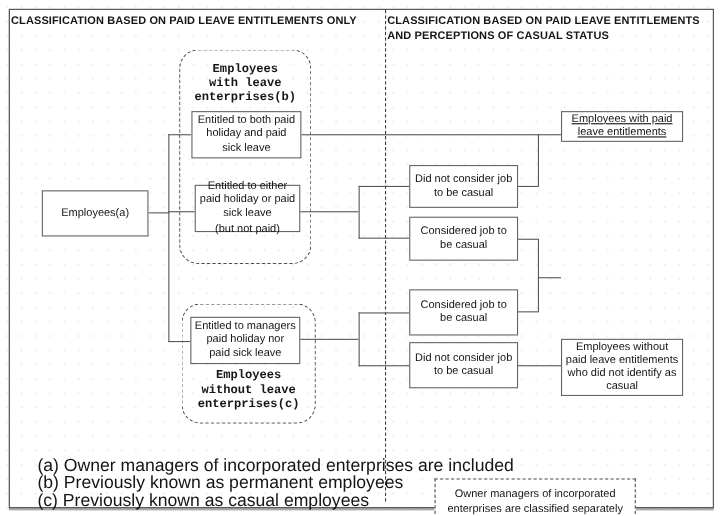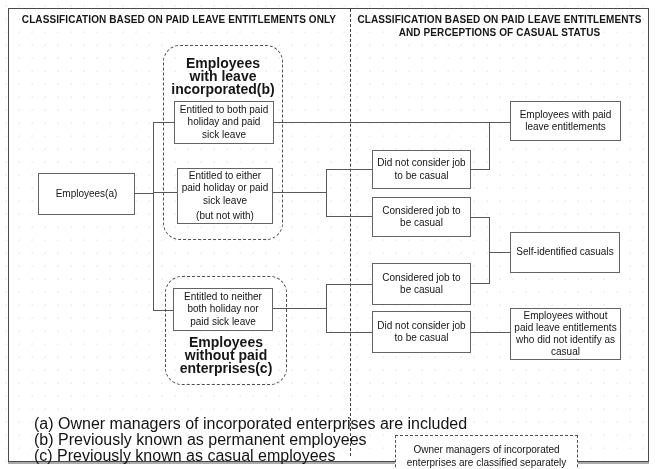--- a/index.html
+++ b/index.html
@@ -14,65 +14,65 @@
   .frame {
     position:absolute; left:8px; top:8px; width:639px; height:452px;
     border:1px solid #4a4a4a; background:transparent;
     box-shadow: 0 2px 0 #ababab;
   }
   .divider {
     position:absolute; left:350px; top:9px; height:447px; width:0;
     border-left:1px dashed #3d3d3d;
   }
   .heading {
-    position:absolute; text-align:center; font-weight:bold;
+    position:absolute; font-weight:bold;
     font-size:10px; line-height:13px; letter-spacing:0.1px; color:#161616;
   }
   .heading.left  { left:10px;  top:13px; width:338px; }
   .heading.right { left:352px; top:13px; width:295px; }
   .hline { position:absolute; height:1px; background:#585858; }
   .vline { position:absolute; width:1px;  background:#585858; }
   .box {
     position:absolute; border:1px solid #646464; background:#ffffff;
     display:flex; flex-direction:column; align-items:center; justify-content:center;
     text-align:center; font-size:10px; line-height:1.22;
     padding:2px 3px; box-sizing:border-box; color:#141414;
   }
   .box .note { margin-top:3px; }
   .group {
     position:absolute; border:1px dashed #4f4f4f; border-radius:17px;
     background:transparent;
   }
   .group-title {
     position:absolute; left:0; right:0; text-align:center;
-    font-weight:bold; font-size:14px; line-height:13px; color:#161616;
+    font-weight:bold; font-size:11px; line-height:13px; color:#161616;font-family:Liberation Mono, monospace;
   }
   .group-title.top    { top:11px; }
   .group-title.bottom { bottom:9px; }
   .footnotes {
     position:absolute; left:34px; top:416px;
     font-size:16px; line-height:16px; color:#141414;
   }
   .notebox {
     position:absolute; left:395px; top:435px; width:183px; height:42px;
     border:1px dashed #4f4f4f; background:#ffffff;
     display:flex; align-items:center; justify-content:center;
     text-align:center; font-size:10px; line-height:1.3;
     box-sizing:border-box; padding:2px 6px; color:#141414;
   }
   
   .b-employees      { left:38px;  top:173px; width:97px;  height:42px; }
   .b-both           { left:174px; top:101px; width:100px; height:43px;align-items:center; }
-  .b-either         { left:177px; top:168px; width:96px;  height:56px; }
+  .b-either         { left:177px; top:168px; width:96px;  height:43px; }
   .b-neither        { left:173px; top:288px; width:100px; height:43px; }
   .b-dnc-top        { left:372px; top:150px; width:99px;  height:39px; }
   .b-con-top        { left:372px; top:197px; width:99px;  height:40px; }
   .b-con-bot        { left:372px; top:263px; width:99px;  height:42px; }
   .b-dnc-bot        { left:372px; top:311px; width:99px;  height:42px; }
-  .b-ewp            { left:510px; top:101px; width:111px; height:40px; }
+  .b-ewp            { left:510px; top:101px; width:111px; height:28px;text-decoration:underline; }
   .b-sic            { left:510px; top:232px; width:110px; height:41px; }
   .b-ewop           { left:510px; top:308px; width:111px; height:52px; }
   .g-with           { left:163px; top:45px;  width:118px; height:193px; }
   .g-without        { left:165px; top:276px; width:120px; height:107px; }
   
   .l1  { left:134px; top:193px; width:20px; }
   .v1  { left:153px; top:122px; height:189px; }
   .l2  { left:153px; top:122px; width:21px; }
   .l3  { left:153px; top:192px; width:24px; }
   .l4  { left:153px; top:310px; width:20px; }
@@ -125,61 +125,58 @@
   <div class="hline l13"></div>
   <div class="vline v5"></div>
   <div class="hline l14"></div>
   <div class="hline l15"></div>
   <div class="hline l16"></div>
 
   <div class="group g-with">
     <div class="group-title top">
       <div>Employees</div>
       <div>with leave</div>
-      <div>incorporated(b)</div>
+      <div>enterprises(b)</div>
     </div>
   </div>
   <div class="group g-without">
     <div class="group-title bottom">
       <div>Employees</div>
-      <div>without paid</div>
+      <div>without leave</div>
       <div>enterprises(c)</div>
     </div>
   </div>
 
   <div class="box b-employees">
     <span>Employees(a)</span>
   </div>
   <div class="box b-both">
     <span>Entitled to both paid holiday and paid sick leave</span>
   </div>
   <div class="box b-either">
     <span>Entitled to either paid holiday or paid sick leave</span>
-    <span class="note">(but not with)</span>
+    <span class="note">(but not paid)</span>
   </div>
   <div class="box b-neither">
-    <span>Entitled to neither both holiday nor paid sick leave</span>
+    <span>Entitled to managers paid holiday nor paid sick leave</span>
   </div>
   <div class="box b-dnc-top">
     <span>Did not consider job to be casual</span>
   </div>
   <div class="box b-con-top">
     <span>Considered job to be casual</span>
   </div>
   <div class="box b-con-bot">
     <span>Considered job to be casual</span>
   </div>
   <div class="box b-dnc-bot">
     <span>Did not consider job to be casual</span>
   </div>
   <div class="box b-ewp">
     <span>Employees with paid leave entitlements</span>
-  </div>
-  <div class="box b-sic">
-    <span>Self-identified casuals</span>
   </div>
   <div class="box b-ewop">
     <span>Employees without paid leave entitlements who did not identify as casual</span>
   </div>
 
   <div class="footnotes">
     <div>(a) Owner managers of incorporated enterprises are included</div>
     <div>(b) Previously known as permanent employees</div>
     <div>(c) Previously known as casual employees</div>
   </div>

